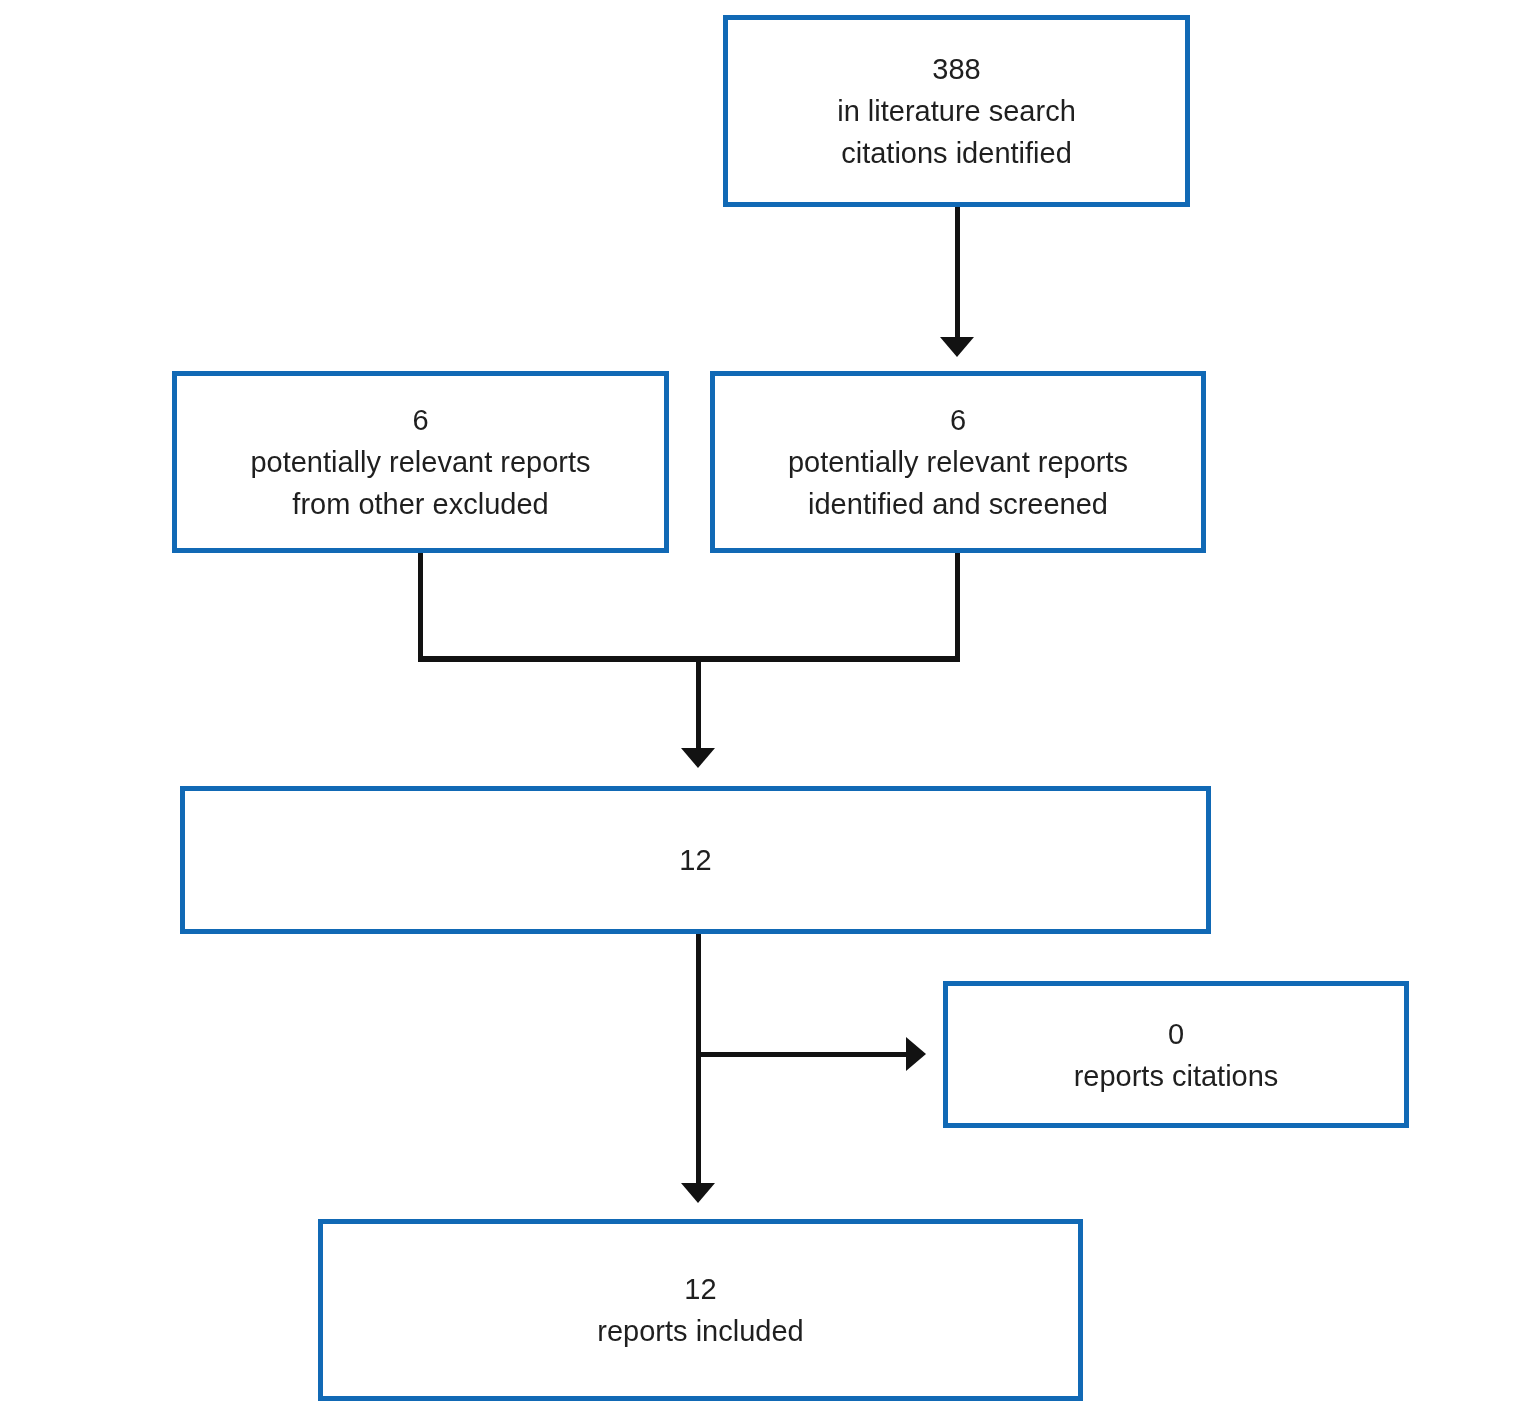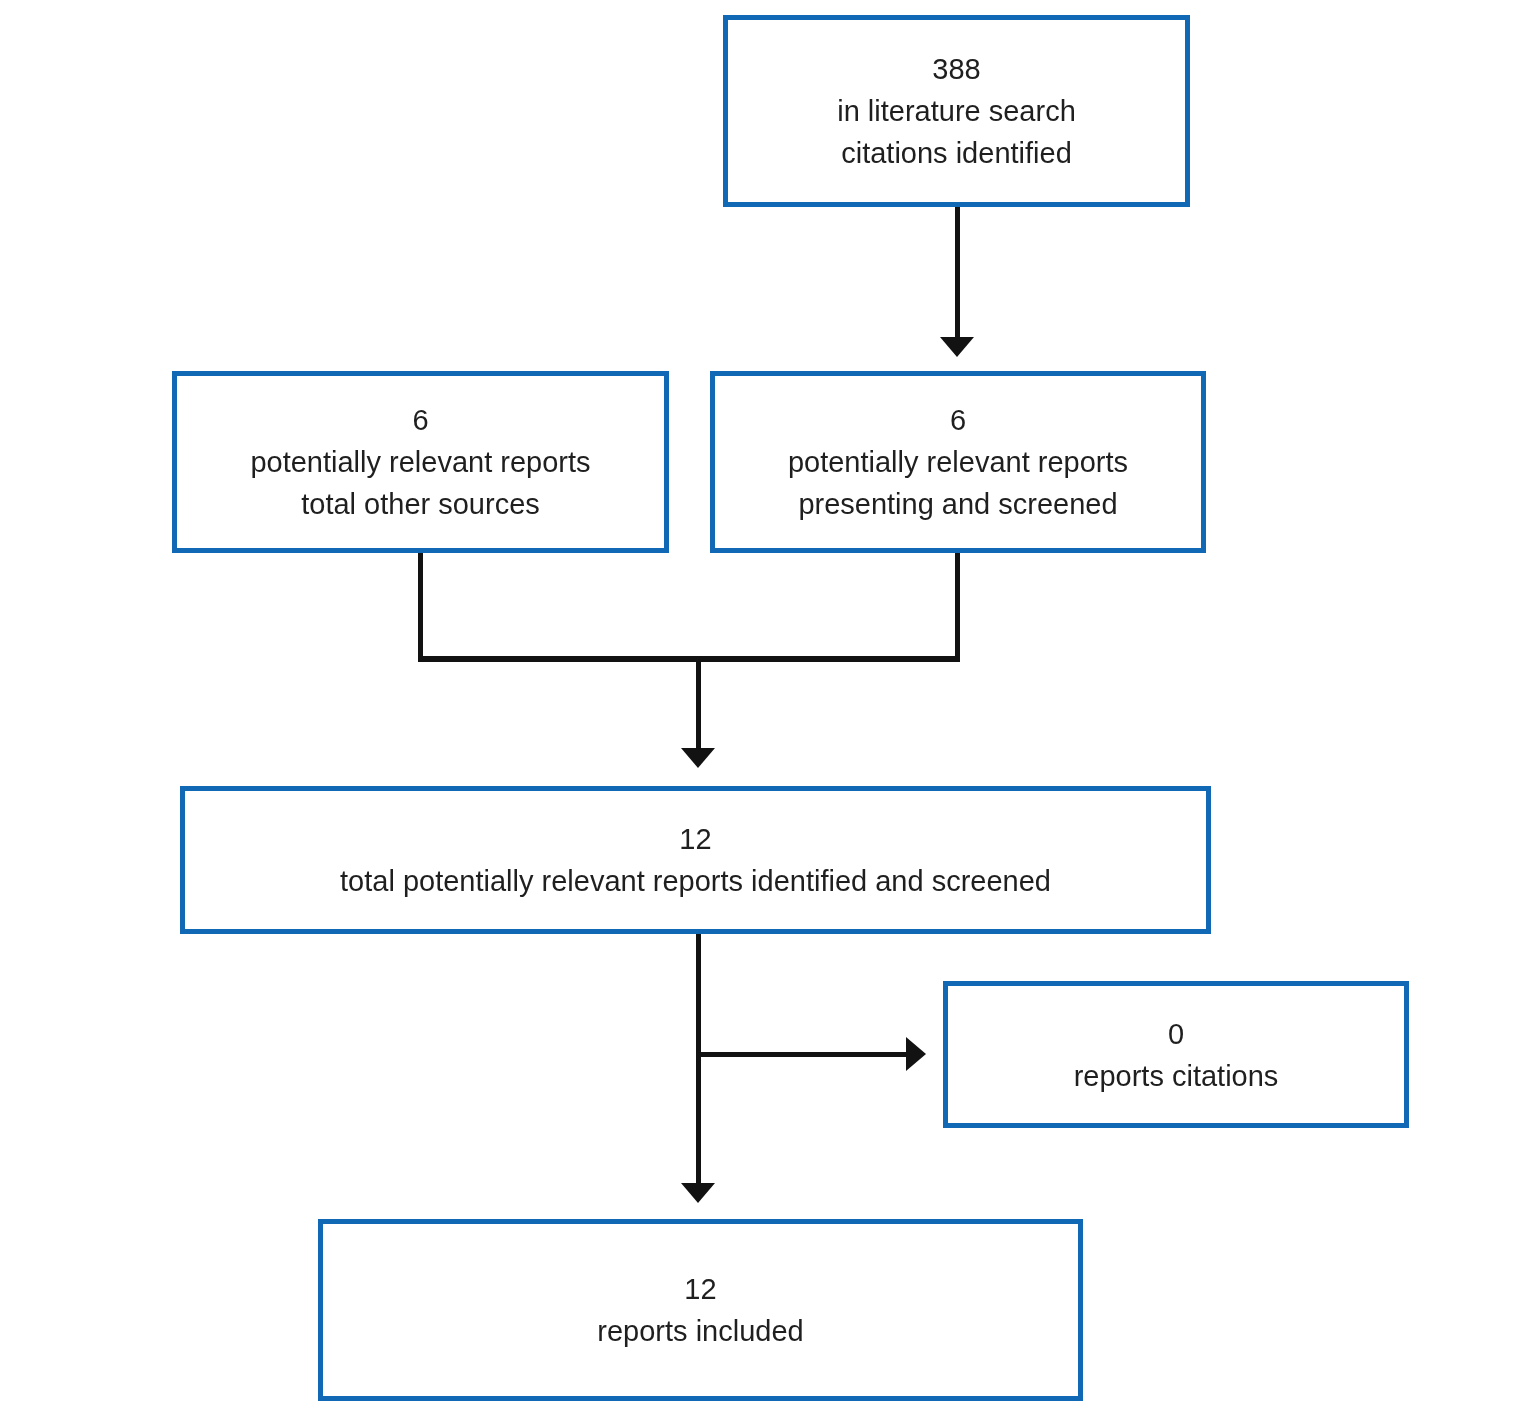--- a/index.html
+++ b/index.html
@@ -74,32 +74,31 @@
 
   <div class="box b-citations">
     <div>388</div>
     <div>in literature search</div>
     <div>citations identified</div>
   </div>
 
   <div class="box b-other">
     <div>6</div>
     <div>potentially relevant reports</div>
-    <div>total other sources</div>
+    <div>from other excluded</div>
   </div>
 
   <div class="box b-screened">
     <div>6</div>
     <div>potentially relevant reports</div>
-    <div>presenting and screened</div>
+    <div>identified and screened</div>
   </div>
 
   <div class="box b-total">
     <div>12</div>
-    <div>total potentially relevant reports identified and screened</div>
   </div>
 
   <div class="box b-excluded">
     <div>0</div>
     <div>reports citations</div>
   </div>
 
   <div class="box b-included">
     <div>12</div>
     <div>reports included</div>

